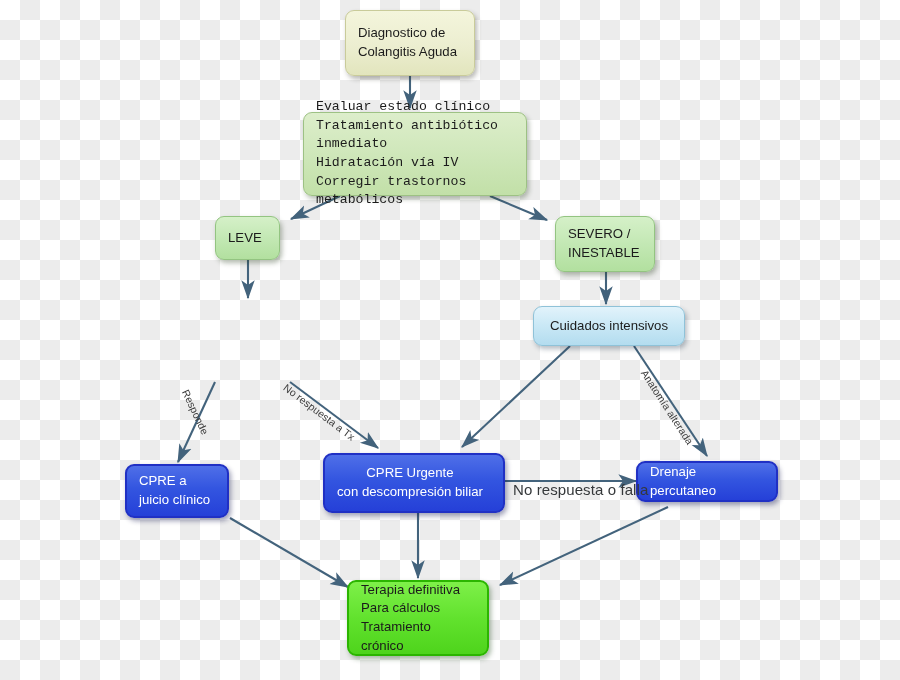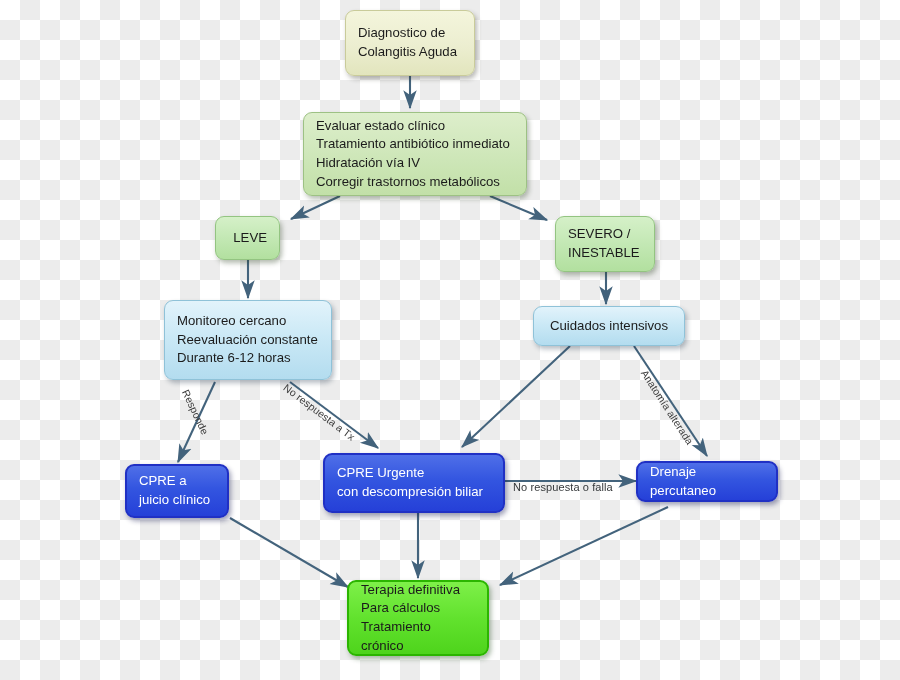--- a/index.html
+++ b/index.html
@@ -49,20 +49,21 @@
   .n-yellow {
     background: linear-gradient(180deg, #f4f5dc 0%, #eceed0 55%, #e2e5bd 100%);
     border: 1px solid #c9cb9a;
     box-shadow: 2px 3px 5px rgba(40,40,30,0.33);
   }
   
   .n-green-light {
     background: linear-gradient(180deg, #ddeecb 0%, #cfe7ba 50%, #c2e0a8 100%);
     border: 1px solid #9dc184;
     box-shadow: 2px 3px 5px rgba(40,60,30,0.33);
+    font-family: Liberation Mono, monospace;
   }
   .n-green-pill {
     background: linear-gradient(180deg, #d5f0c8 0%, #c3e8b4 50%, #b2e09f 100%);
     border: 1px solid #93c481;
     box-shadow: 2px 3px 5px rgba(40,60,30,0.35);
   }
   
   .n-blue-light {
     background: linear-gradient(180deg, #e2f3fb 0%, #cbe9f6 45%, #b3dcef 100%);
     border: 1px solid #8fc2d8;
@@ -85,21 +86,21 @@
 
   .edge-label {
     position: absolute;
     font-size: 10.4px;
     color: #3c3c3c;
     white-space: nowrap;
     transform-origin: left top;
     letter-spacing: 0.1px;
   }
   .edge-label.plain {
-    font-size: 11px;
+    font-size: 15px;
     color: #35383a;
   }
 </style>
 </head>
 <body>
 
 <div id="canvas">
 
   <svg id="edges" viewBox="0 0 900 680">
     <defs>
@@ -142,45 +143,40 @@
 Colangitis Aguda</span>
   </div>
 
   <div class="node n-green-light" style="left:303px; top:112px; width:224px; height:84px;">
     <span class="label">Evaluar estado clínico
 Tratamiento antibiótico inmediato
 Hidratación vía IV
 Corregir trastornos metabólicos</span>
   </div>
 
-  <div class="node n-green-pill" style="left:215px; top:216px; width:65px; height:44px; justify-content:flex-end;">
+  <div class="node n-green-pill" style="left:215px; top:216px; width:65px; height:44px; justify-content:flex-start;">
     <span class="label">LEVE</span>
   </div>
 
   <div class="node n-green-pill" style="left:555px; top:216px; width:100px; height:56px;align-items:center;">
     <span class="label">SEVERO /
 INESTABLE</span>
   </div>
 
-  <div class="node n-blue-light" style="left:164px; top:300px; width:168px; height:80px;">
-    <span class="label">Monitoreo cercano
-Reevaluación constante
-Durante 6-12 horas</span>
-  </div>
 
   <div class="node n-blue-strong" style="left:125px; top:464px; width:104px; height:54px;">
     <span class="label">CPRE a
 juicio clínico</span>
   </div>
 
   <div class="node n-blue-light" style="left:533px; top:306px; width:152px; height:40px; justify-content:center;">
     <span class="label">Cuidados intensivos</span>
   </div>
 
-  <div class="node n-blue-strong" style="left:323px; top:453px; width:182px; height:60px;">
+  <div class="node n-blue-strong" style="left:323px; top:453px; width:182px; height:60px;text-align:center;">
     <span class="label">CPRE Urgente
 con descompresión biliar</span>
   </div>
 
   <div class="node n-blue-strong" style="left:636px; top:461px; width:142px; height:41px; justify-content:center;">
     <span class="label">Drenaje percutaneo</span>
   </div>
 
   <div class="node n-green-bright" style="left:347px; top:580px; width:142px; height:76px;">
     <span class="label">Terapia definitiva

